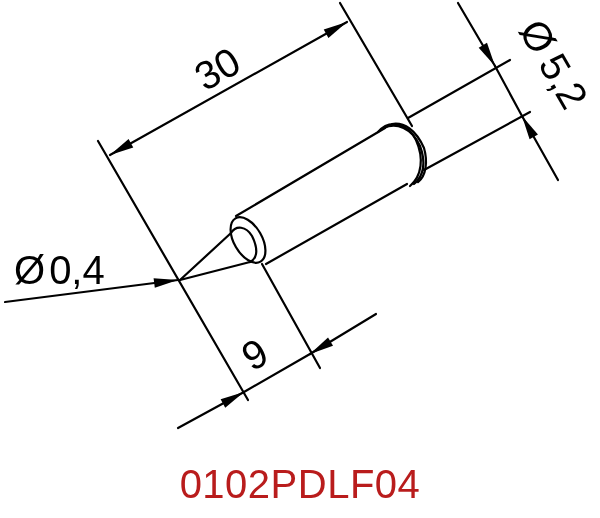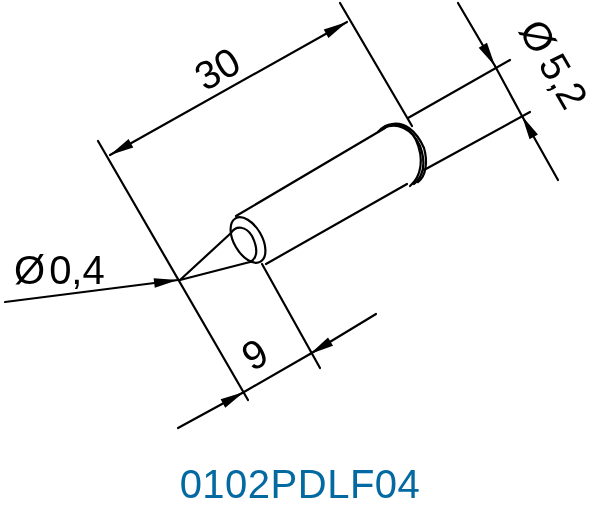--- a/index.html
+++ b/index.html
@@ -1,20 +1,20 @@
 <!DOCTYPE html>
 <html><head>
 <meta charset="utf-8">
 <style>
   html, body { margin:0; padding:0; background:#ffffff; }
   body { width:600px; height:518px; position:relative; overflow:hidden; font-family:"Liberation Sans", sans-serif; }
   svg { position:absolute; left:0; top:0; }
   .ln { stroke:#000; stroke-width:2.2; fill:none; stroke-linecap:round; }
   .dimtxt { font-family:"Liberation Sans", sans-serif; font-size:40px; fill:#000; }
-  #part-number { position:absolute; left:0; width:600px; top:462px; text-align:center; font-size:40px; color:#0369a1; letter-spacing:0.5px; }
+  #part-number { position:absolute; left:0; width:600px; top:462px; text-align:center; font-size:40px; color:#b91c1c; letter-spacing:0.5px; }
 </style>
 </head>
 <body>
 
 <svg width="600" height="518" viewBox="0 0 600 518">
   <defs>
     <marker id="arr" viewBox="0 0 10 10" refX="10" refY="5" markerWidth="9" markerHeight="9" orient="auto-start-reverse" markerUnits="userSpaceOnUse">
       <path d="M0,2 L10,5 L0,8 z" fill="#000"></path>
     </marker>
     <marker id="arrBig" viewBox="0 0 20 10" refX="20" refY="5" markerWidth="26" markerHeight="12" orient="auto-start-reverse" markerUnits="userSpaceOnUse">

